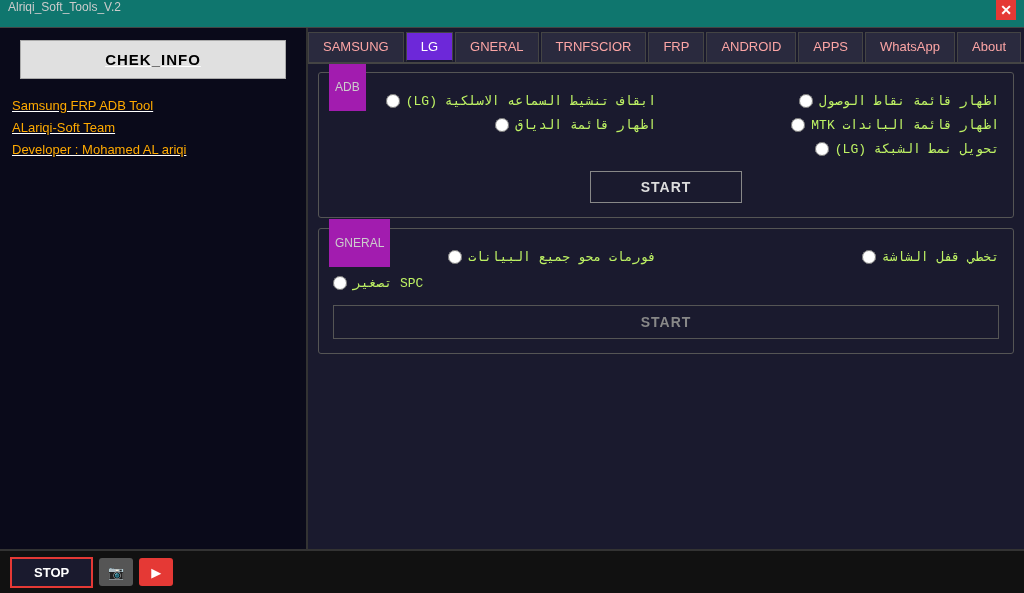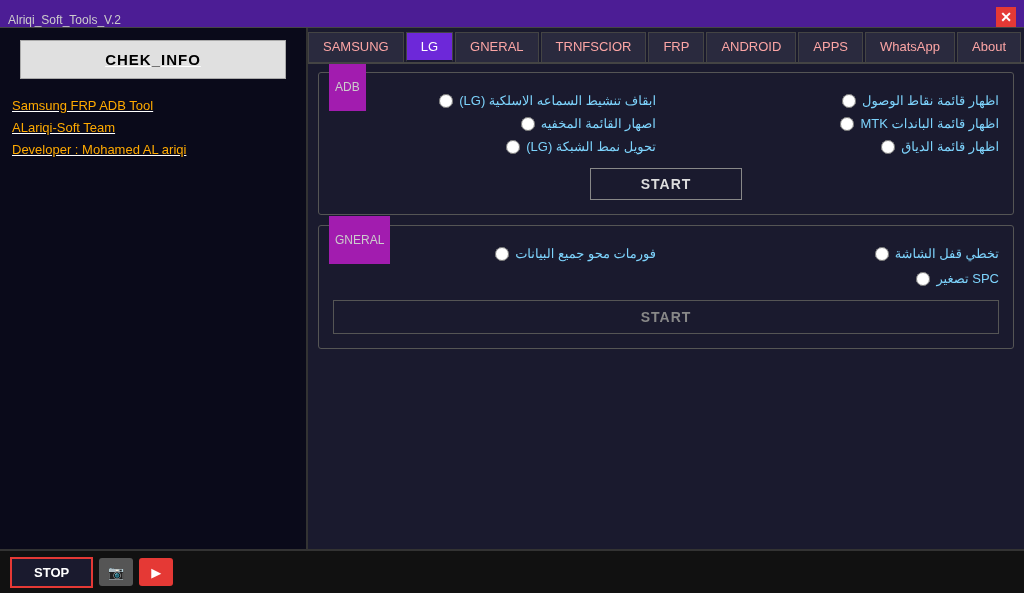--- a/index.html
+++ b/index.html
@@ -8,24 +8,24 @@
       font-family: Arial, sans-serif;
       font-size: 13px;
       color: #fff;
       width: 1024px;
       height: 593px;
       overflow: hidden;
     }
 
     
     #titlebar {
-      background: #4c1d95;
+      background: #0f766e;
       height: 28px;
       display: flex;
-      align-items: flex-end;
+      align-items: flex-start;
       justify-content: space-between;
       padding: 0 8px;
       border-bottom: 1px solid #444;
     }
     #titlebar-title {
       color: #ccc;
       font-size: 12px;
     }
     #close-btn {
       background: #e53935;
@@ -150,23 +150,24 @@
       gap: 6px;
       direction: rtl;
     }
     .radio-item input[type="radio"] {
       cursor: pointer;
       accent-color: #4fc3f7;
       width: 14px;
       height: 14px;
     }
     .radio-label {
-      color: #7dd3fc;
+      color: #bef264;
       font-size: 13px;
       direction: rtl;
+      font-family: Liberation Mono, monospace;
     }
 
     
     .start-btn-container {
       display: flex;
       justify-content: center;
       margin-top: 14px;
     }
     .start-btn {
       background: #1a1a2e;
@@ -273,24 +274,20 @@
           </div>
           <div class="radio-item">
             <label class="radio-label">ابقاف تنشيط السماعه الاسلكية (LG)</label>
             <input type="radio" name="adb" style="">
           </div>
 
           <div class="radio-item">
             <label class="radio-label">اظهار قائمة الباندات MTK</label>
             <input type="radio" name="adb" style="">
           </div>
-          <div class="radio-item">
-            <label class="radio-label">اصهار القائمة المخفيه</label>
-            <input type="radio" name="adb" style="">
-          </div>
 
           <div class="radio-item">
             <label class="radio-label">اظهار قائمة الدياق</label>
             <input type="radio" name="adb" style="">
           </div>
           <div class="radio-item">
             <label class="radio-label">تحويل نمط الشبكة (LG)</label>
             <input type="radio" name="adb" style="">
           </div>
         </div>
@@ -307,21 +304,21 @@
             <label class="radio-label">تخطي قفل الشاشة</label>
             <input type="radio" name="cmd" style="">
           </div>
 
           <div class="radio-item">
             <label class="radio-label">فورمات محو جميع البيانات</label>
             <input type="radio" name="cmd" style="">
           </div>
         </div>
         
-        <div style="display: flex; justify-content: flex-start; margin-top: 10px; direction: rtl;">
+        <div style="display: flex; justify-content: flex-end; margin-top: 10px; direction: rtl;">
           <div class="radio-item">
             <label class="radio-label">SPC تصغير</label>
             <input type="radio" name="cmd" style="">
           </div>
         </div>
         <button class="start-btn-full">START</button>
       </div>
 
     </div>
   </div>

